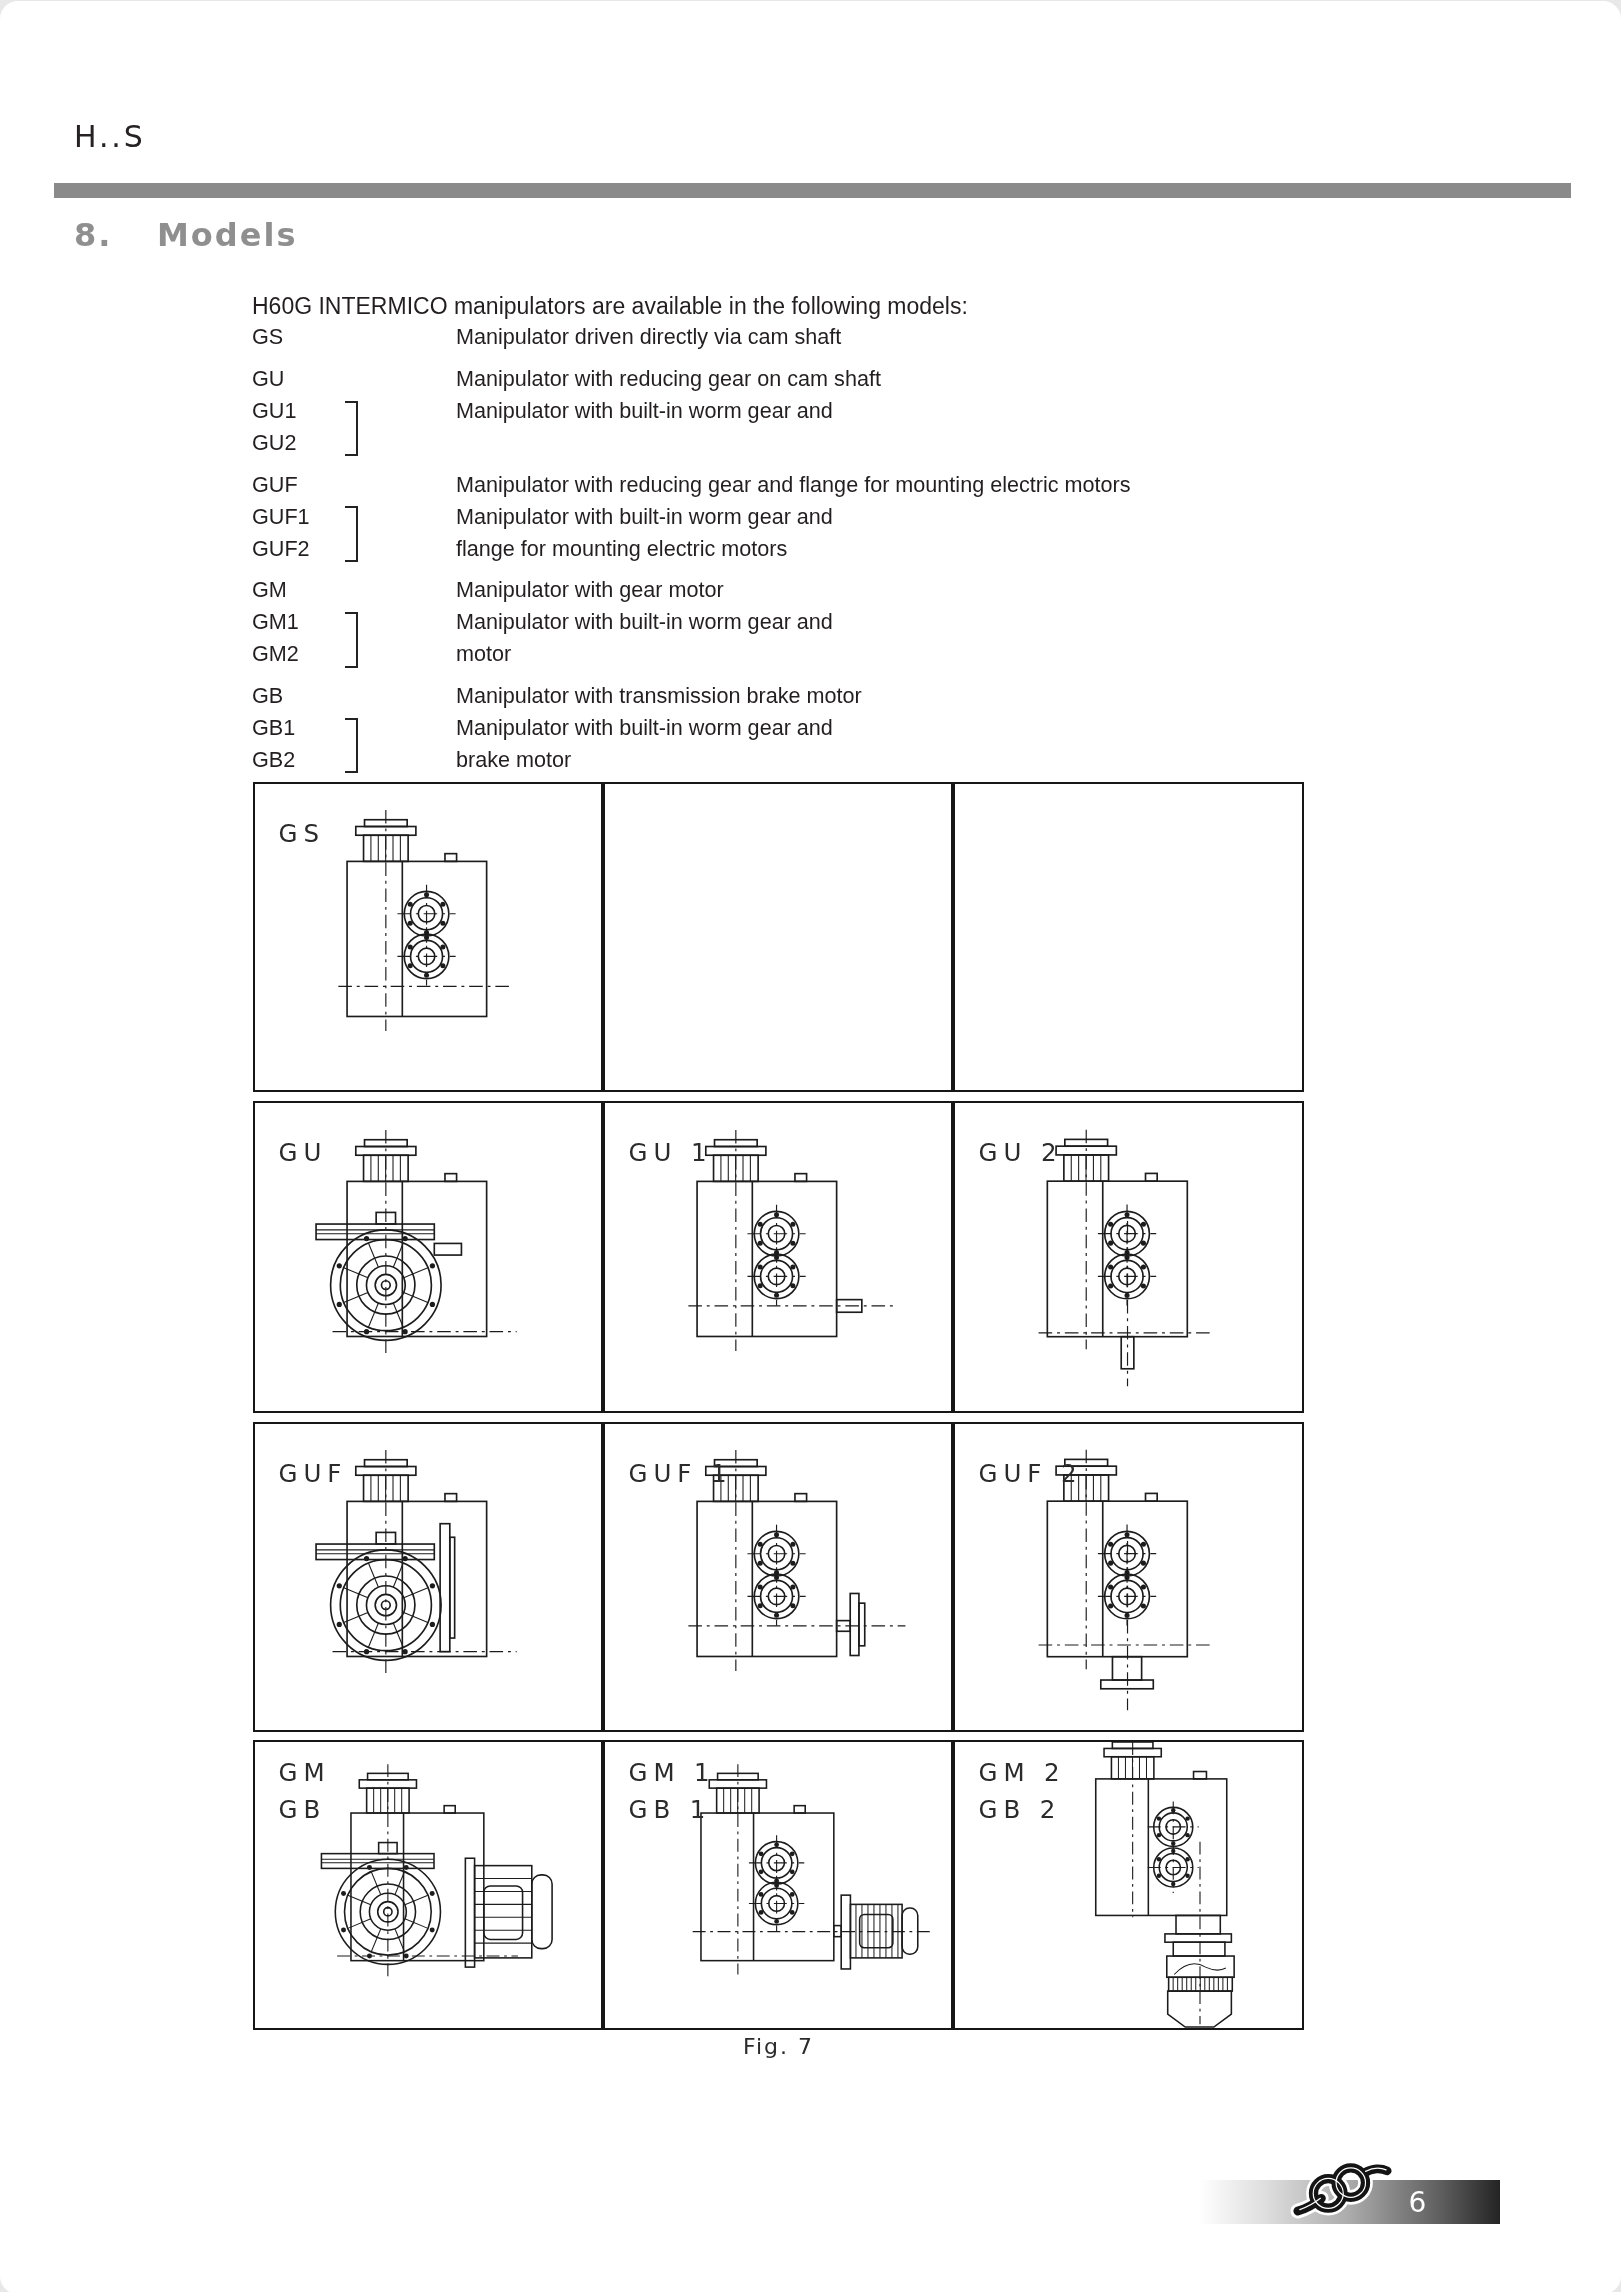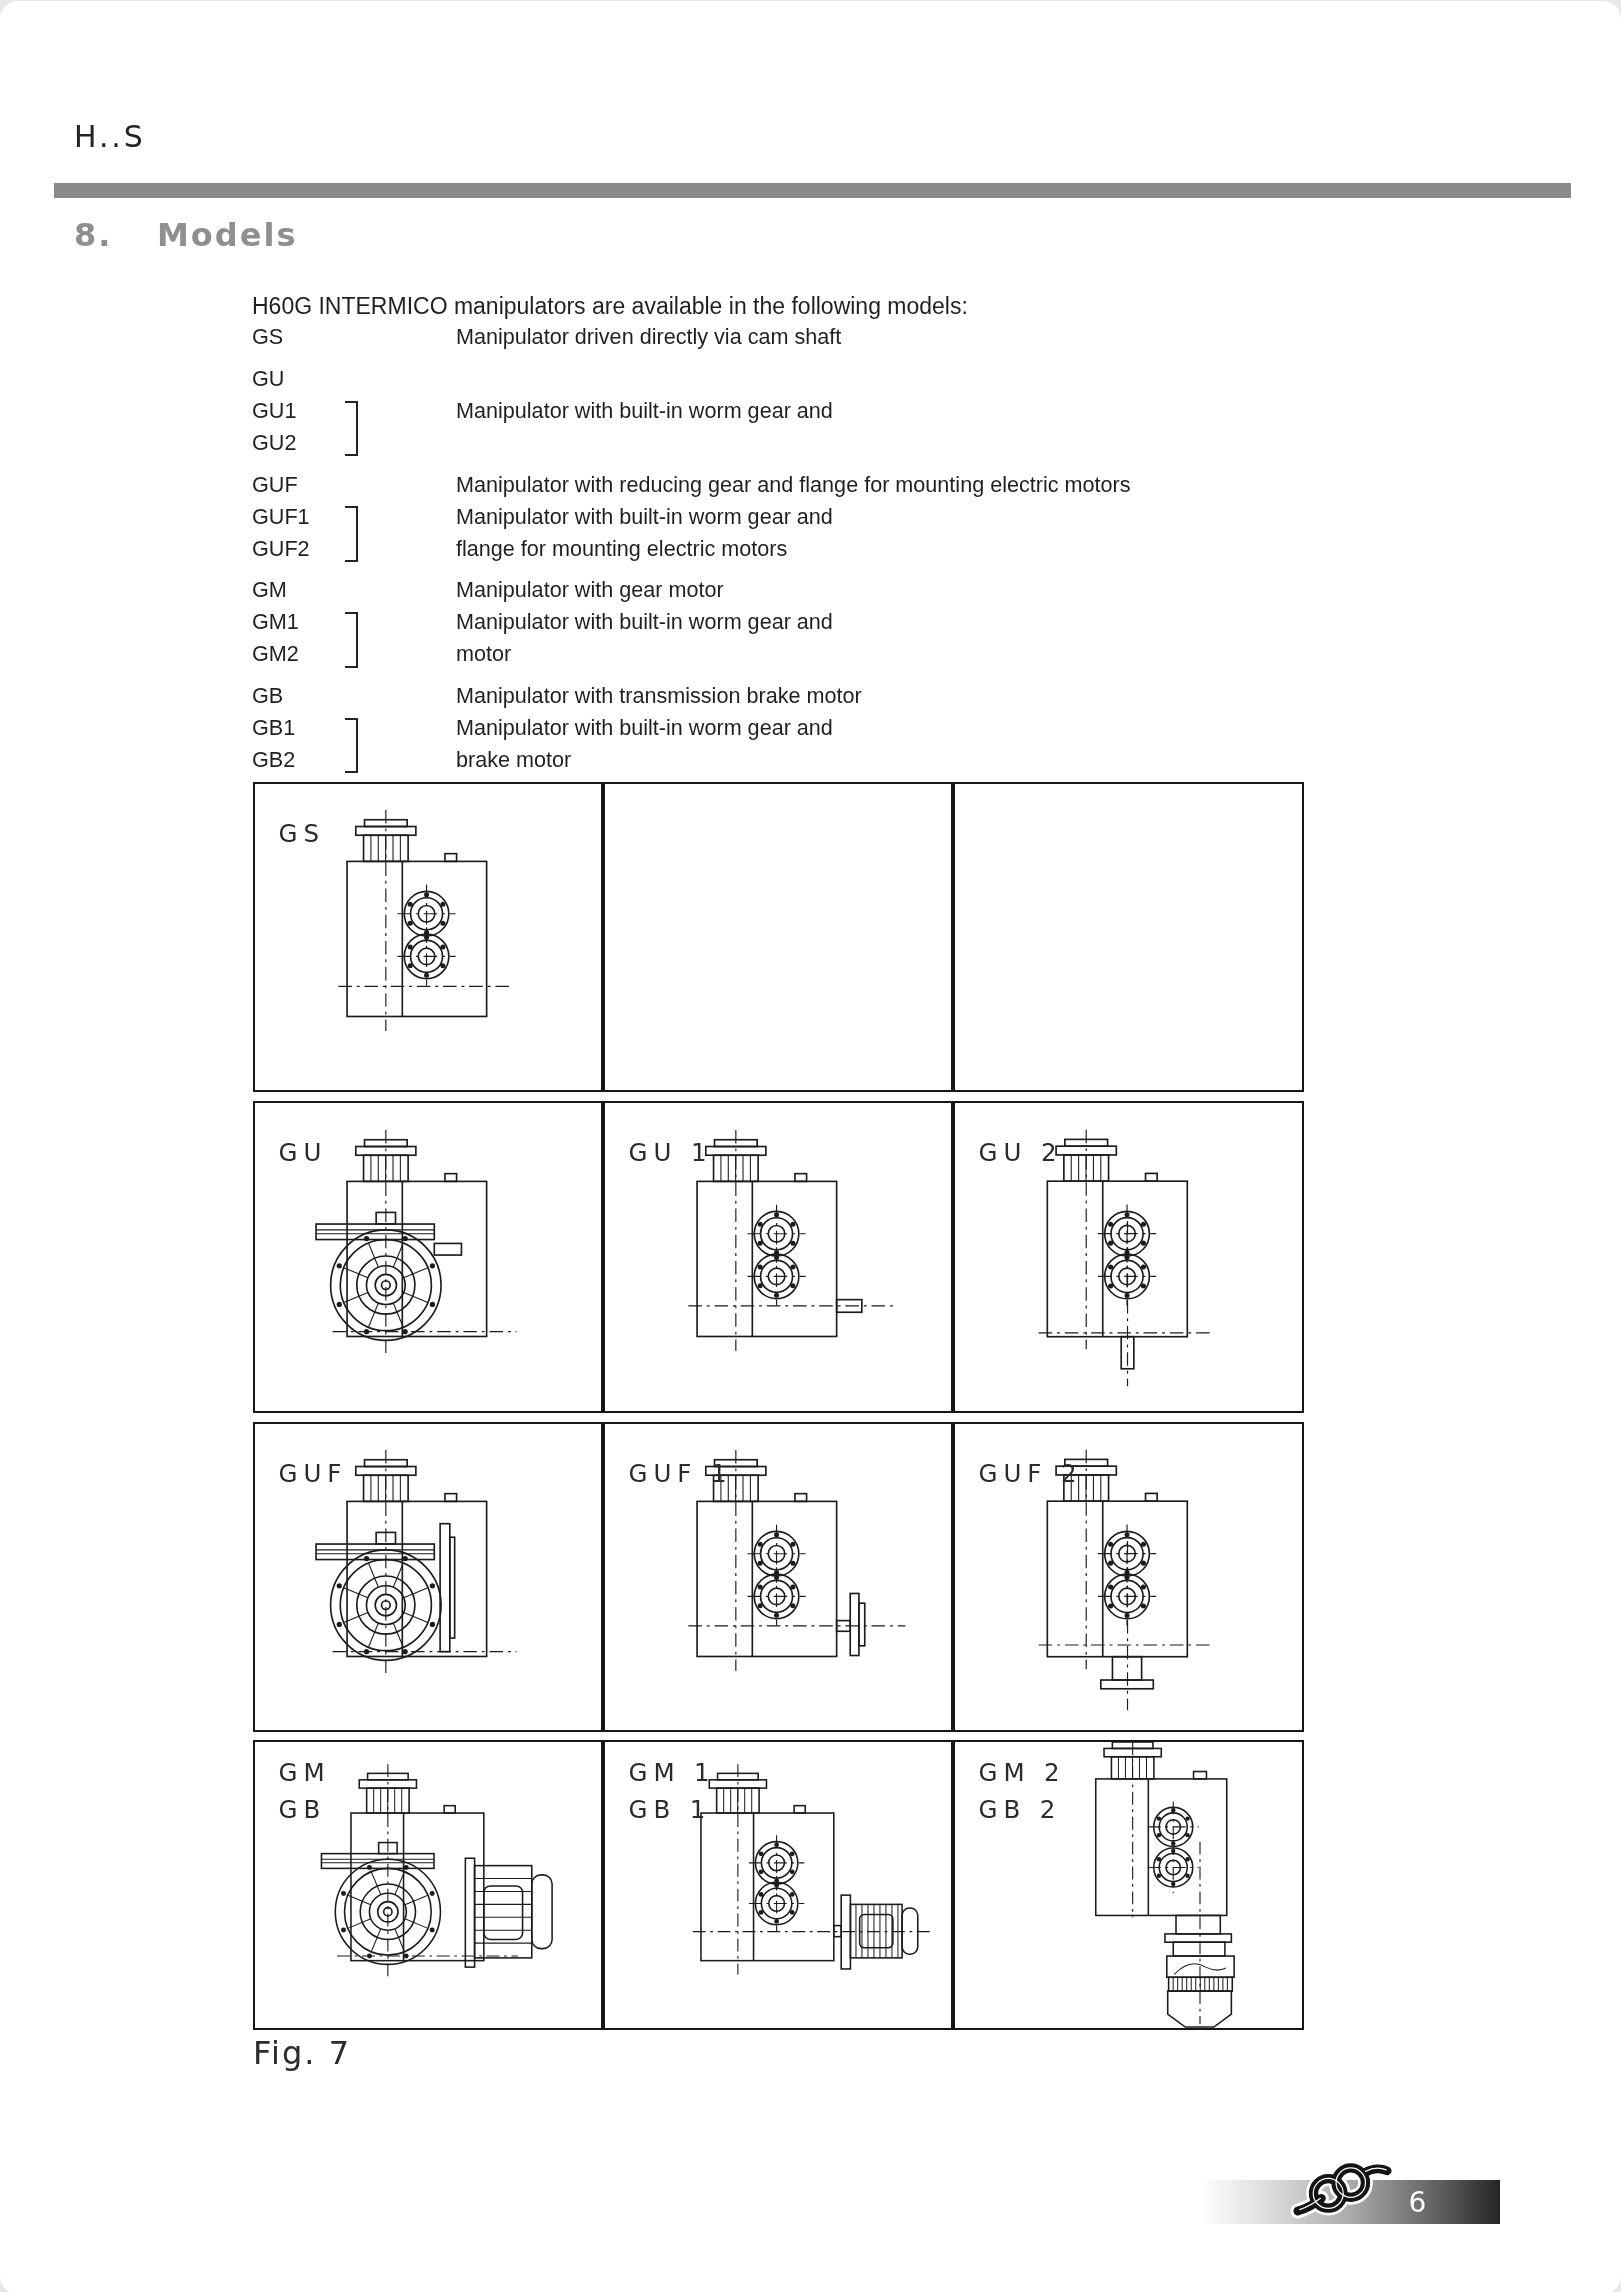--- a/index.html
+++ b/index.html
@@ -40,22 +40,22 @@
                 font-size:24.5px; letter-spacing:5.9px; color:#2b2b2b; white-space:pre; }
   .cell-label.p1 { top:15.7px; }
   .cell-label.p2 { top:53px; }
   svg.drawing { position:absolute; left:0; top:0; width:100%; height:100%; }
   svg.drawing rect, svg.drawing line, svg.drawing circle, svg.drawing path, svg.drawing polyline
        { stroke:#1c1c1c; fill:none; stroke-width:1.7; }
   svg.drawing .f  { fill:#1c1c1c; stroke:none; }
   svg.drawing .dd { stroke-dasharray:14 5 3 5; stroke-width:1.2; }
   svg.drawing .th { stroke-width:1.1; }
 
-  .figcap { position:absolute; left:253px; top:2033px; width:1051px; 
-            font-family:"DejaVu Sans",sans-serif; font-size:32px; letter-spacing:2px; color:#2b2b2b; }
+  .figcap { position:absolute; left:253px; top:2033px; width:1051px; text-align:center;
+            font-family:"DejaVu Sans",sans-serif; font-size:22px; letter-spacing:2px; color:#2b2b2b; }
 
   
   .fbar  { position:absolute; left:1199px; top:2179px; width:301px; height:44px;
            background:linear-gradient(90deg,#ffffff 0%,#dedede 22%,#ababab 50%,#5f5f5f 80%,#242424 100%); }
   .fpage { position:absolute; left:1397px; top:2185px; width:41px; text-align:center;
            font-size:28px; color:#ffffff; font-family:"DejaVu Sans",sans-serif; }
   .flogo { position:absolute; left:1288px; top:2155px; width:104px; height:67px; }
 </style>
 </head>
 <body>
@@ -79,20 +79,21 @@
         <span class="mcode">GS</span>
         <span class="mbz"></span>
         <span class="mdesc">Manipulator driven directly via cam shaft</span>
       </div>
     </div>
 
     <div class="mgroup">
       <div class="mrow">
         <span class="mcode">GU</span>
         <span class="mbz"></span>
+        <span class="mdesc">Manipulator with reducing gear on cam shaft</span>
       </div>
       <div class="mrow">
         <span class="mcode">GU1</span>
         <span class="mbz">
             <span class="mb t"></span>
           </span>
         <span class="mdesc">Manipulator with built-in worm gear and</span>
       </div>
       <div class="mrow">
         <span class="mcode">GU2</span>

